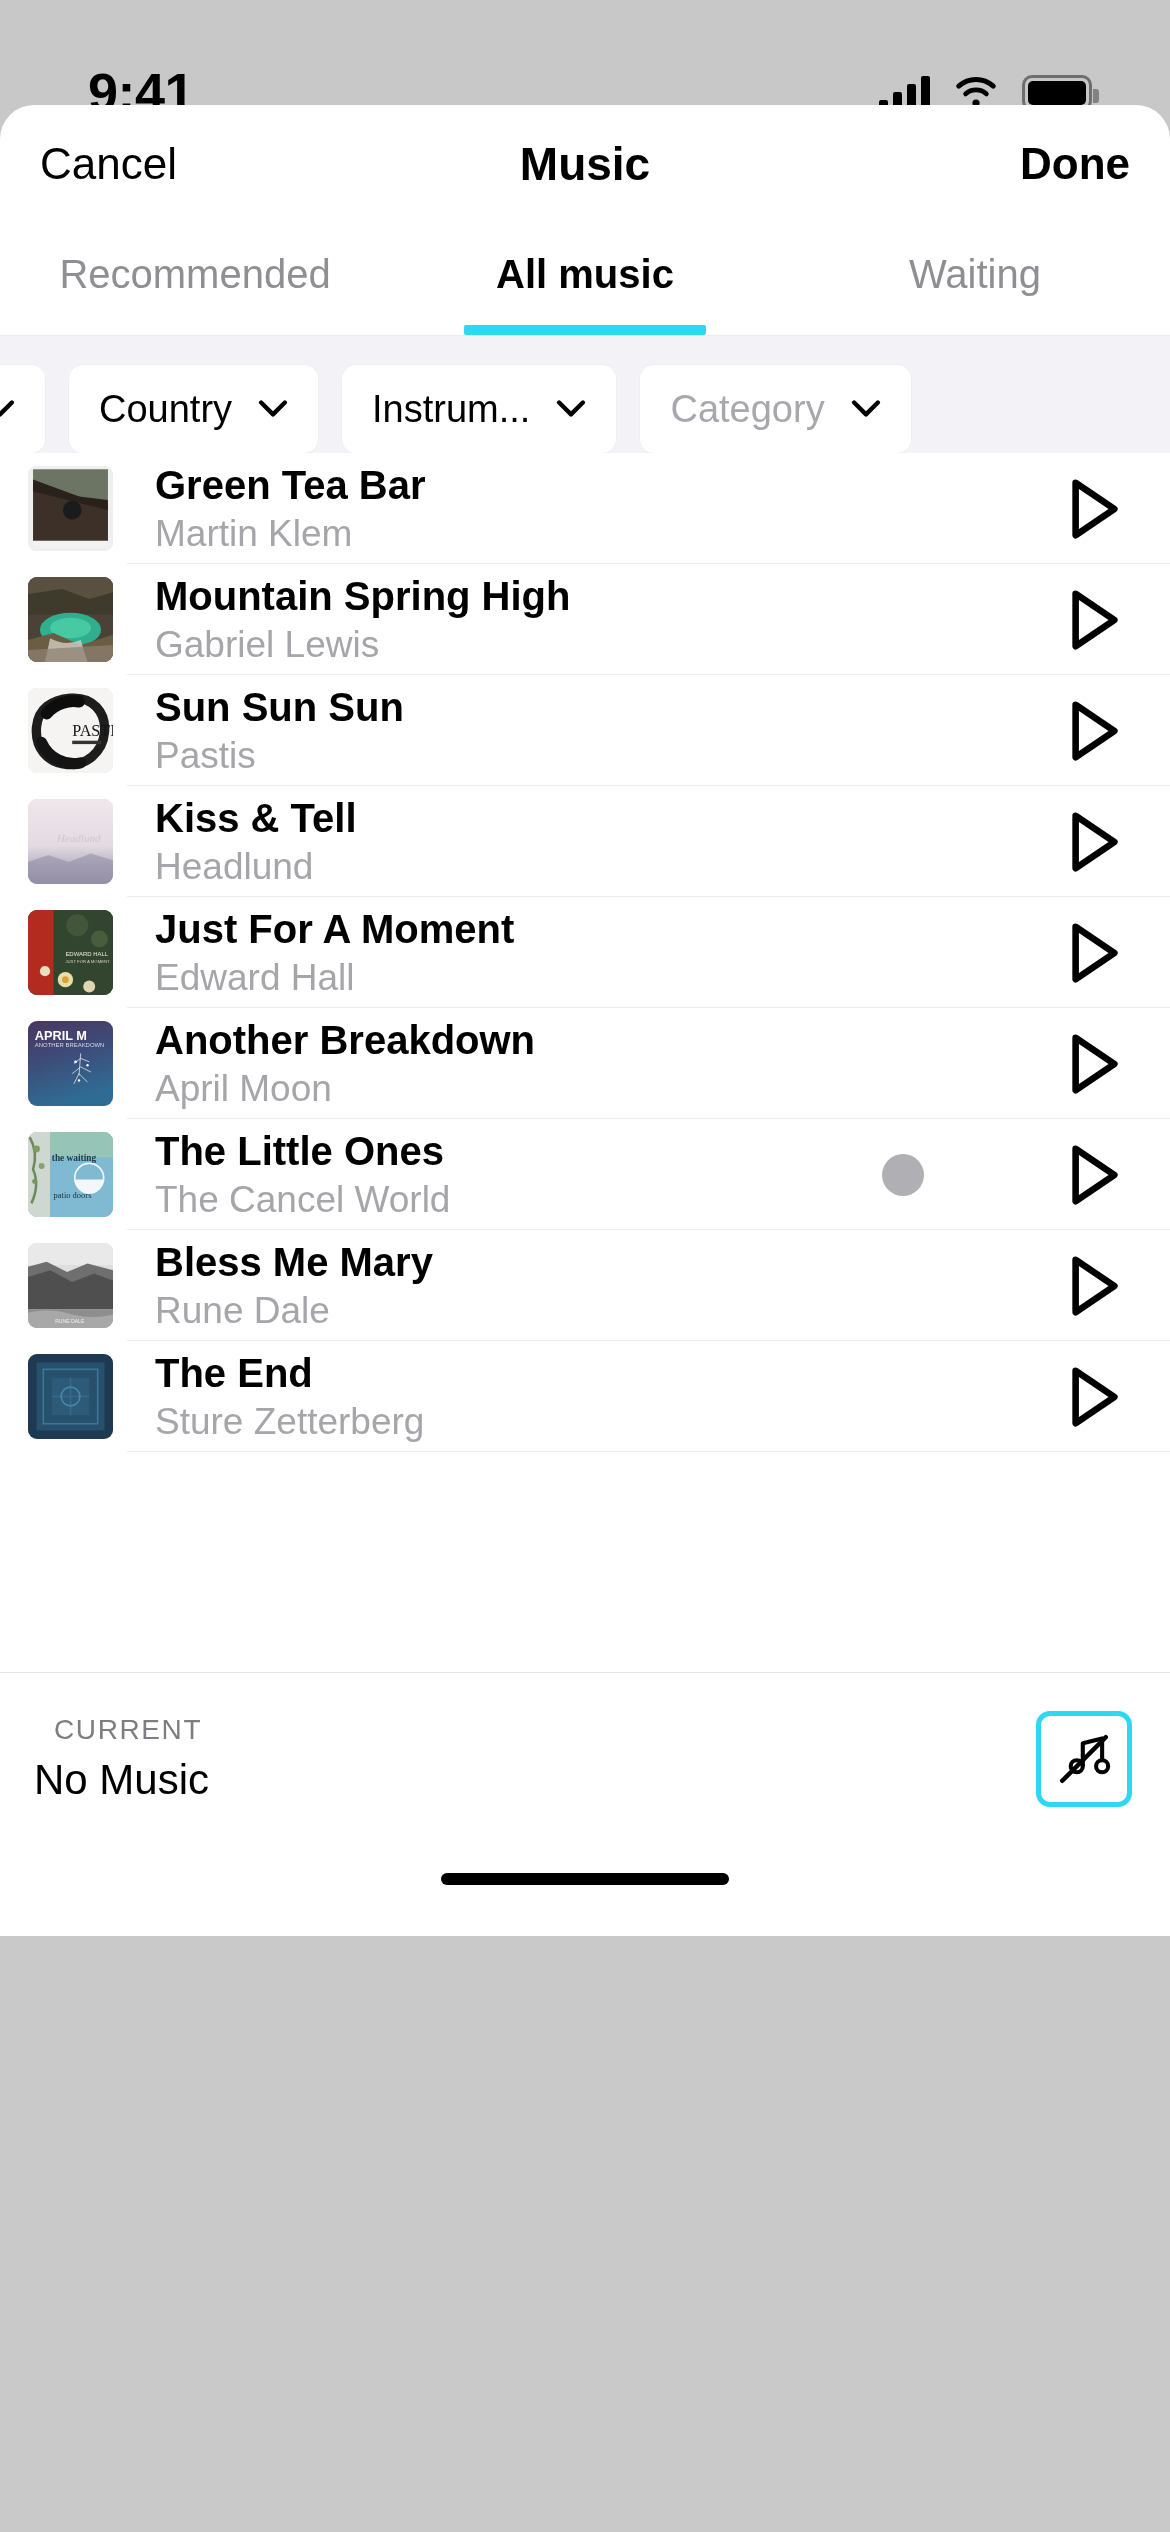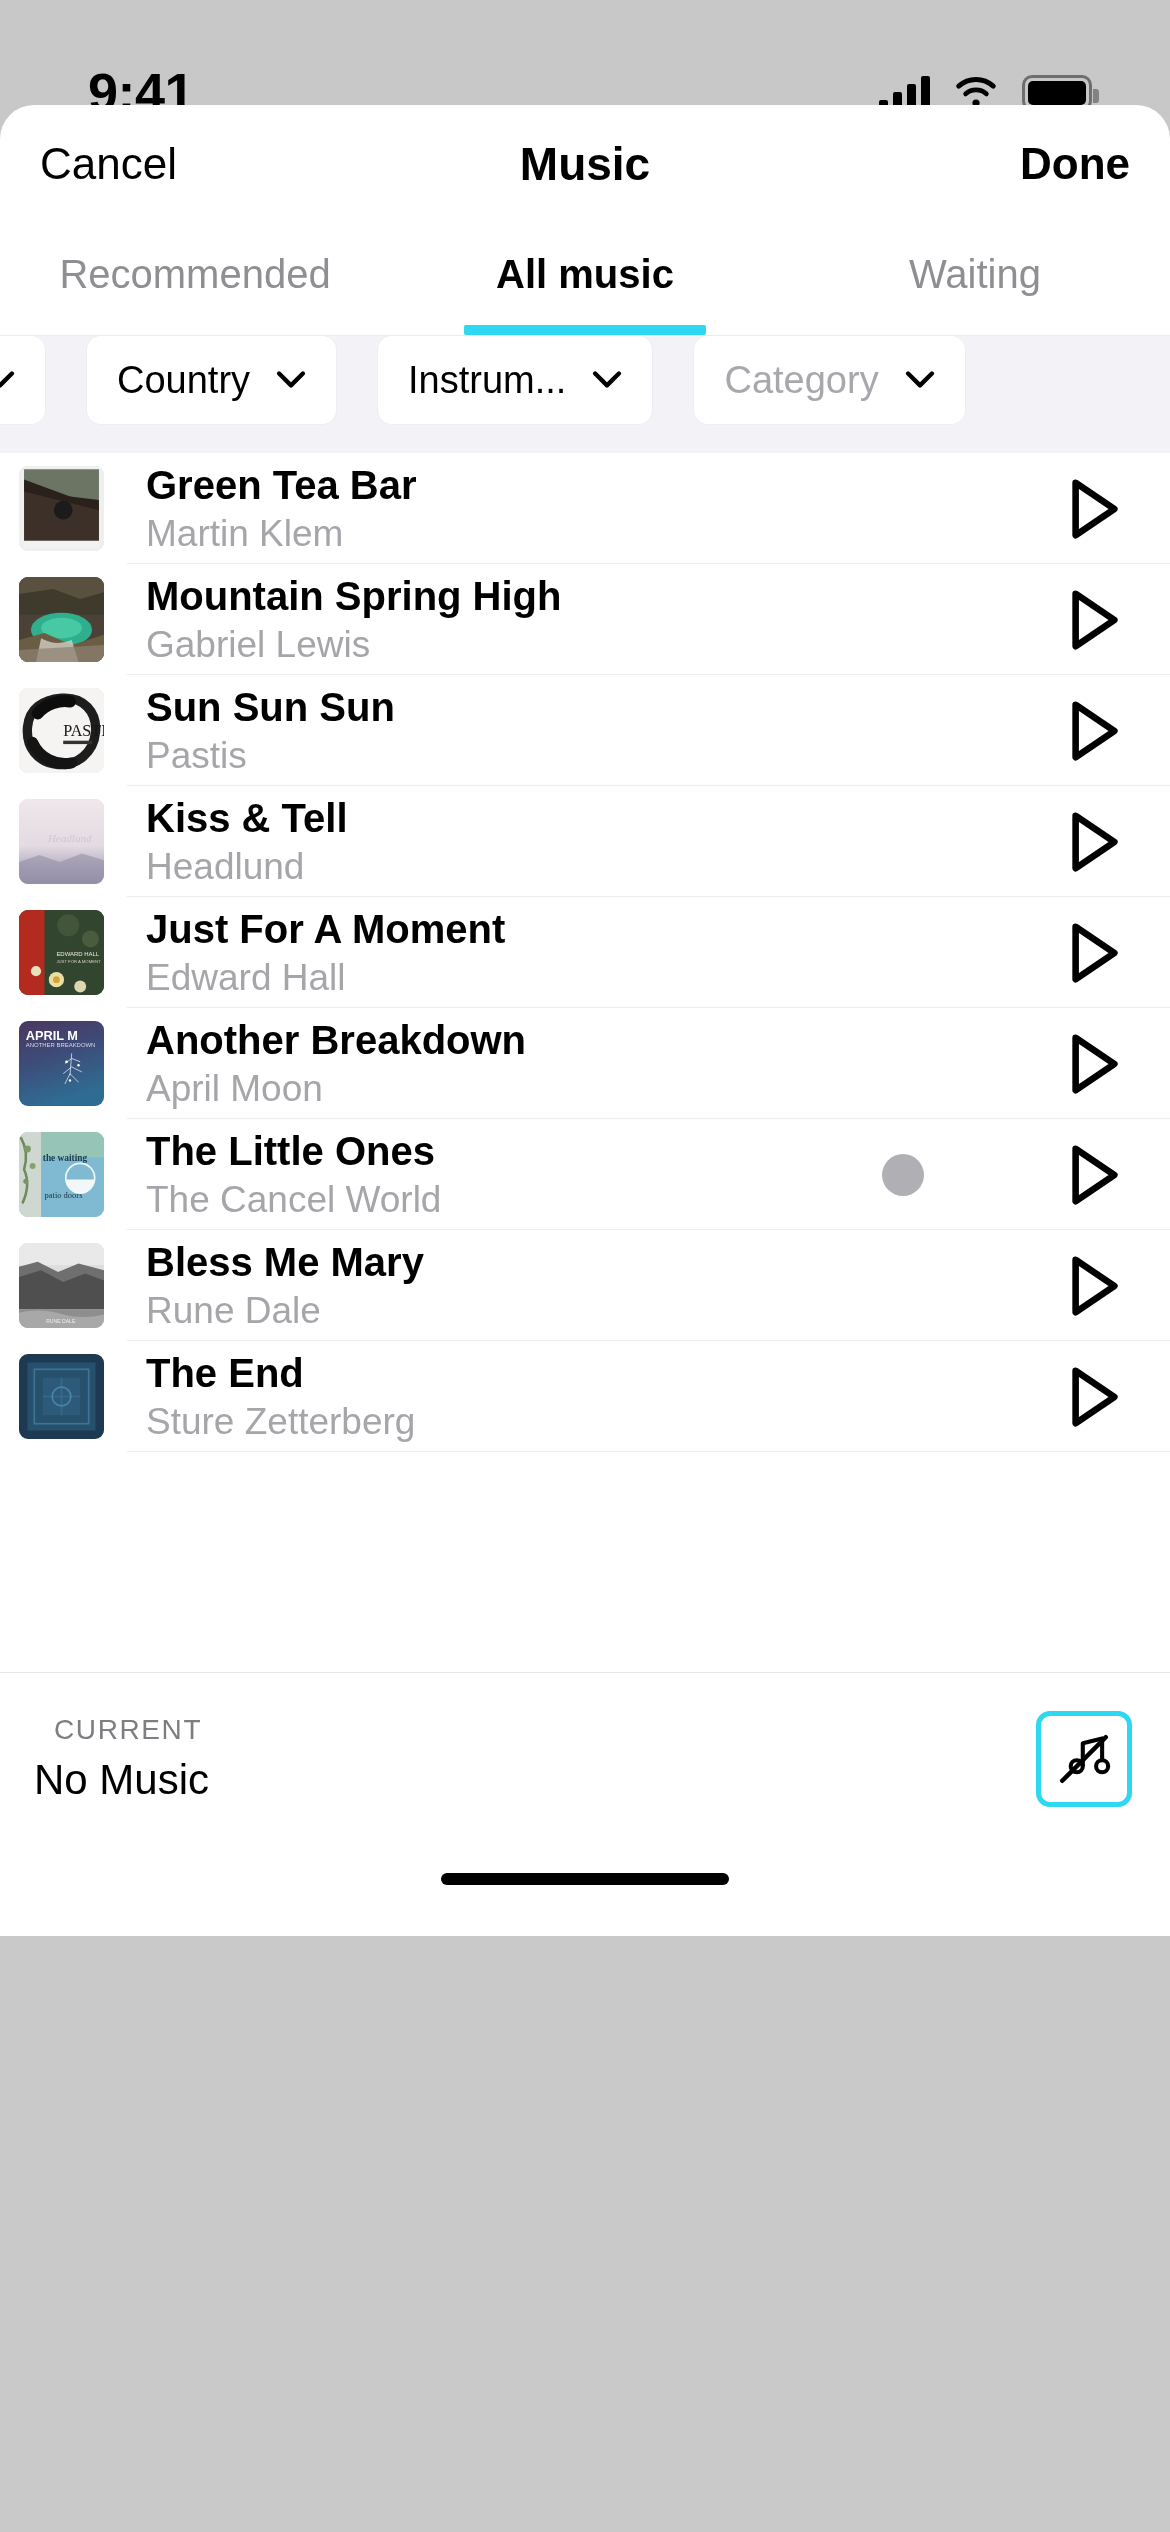--- a/index.html
+++ b/index.html
@@ -90,22 +90,22 @@
   .tab-underline {
     position:absolute; left:50%; transform:translateX(-50%);
     bottom:0; width:242px; height:10px; border-radius:2px;
     background:#2ed8f2;
   }
 
   
   .filters {
     flex:0 0 118px; height:118px;
     background:#f2f2f7;
-    display:flex; align-items:flex-start;
-    gap:42px;
+    display:flex; align-items:flex-end;
+    gap:24px;
     padding:0 0 0 0;
     overflow:hidden;
     border-top:1px solid #ececed;
   }
   .chip {
     flex:0 0 auto;
     height:88px;
     background:#ffffff;
     border:none; border-radius:14px;
     display:flex; align-items:center; justify-content:space-between;
@@ -125,21 +125,21 @@
 
   
   .song-list {
     flex:1 1 auto; overflow:hidden; background:#fff;
     position:relative;
   }
   .song-row {
     position:relative;
     height:111px;
     display:flex; align-items:center;
-    padding:0 44px 0 19px;
+    padding:0 44px 0 28px;
     cursor:pointer;
   }
   .song-row::after {
     content:""; position:absolute; left:127px; right:0; bottom:0;
     height:1px; background:#ececec;
   }
   .art {
     flex:0 0 auto;
     width:85px; height:85px;
     border-radius:9px;

